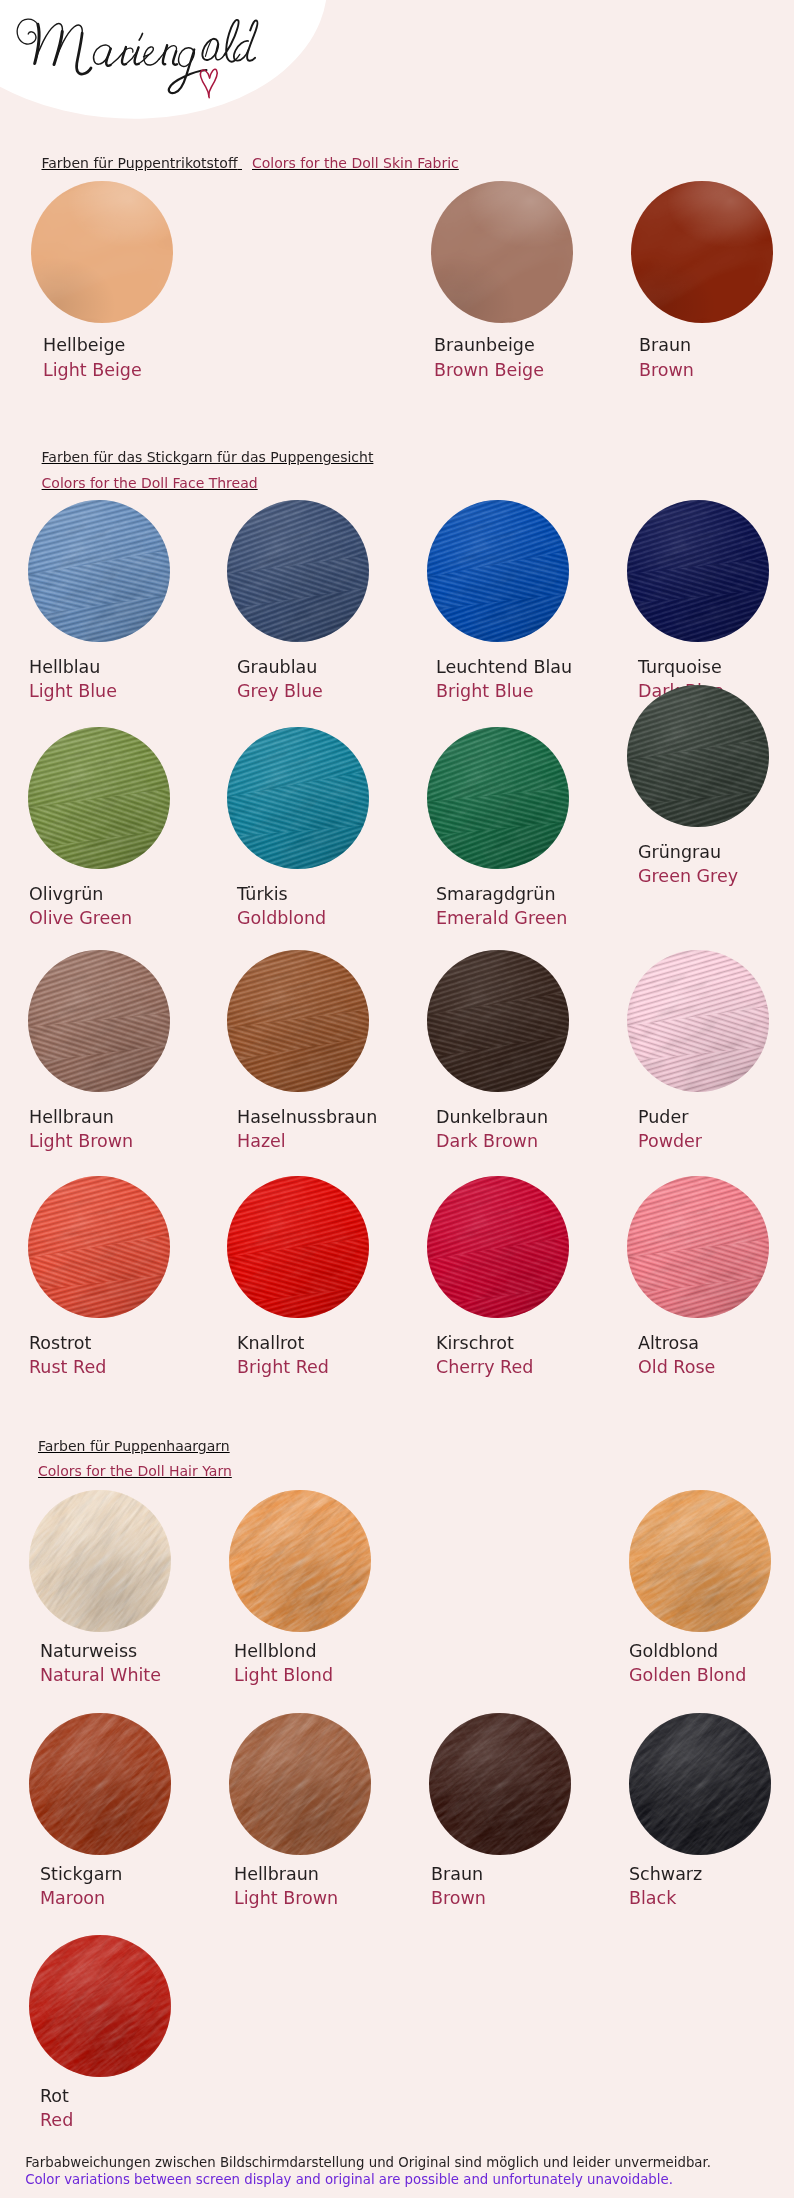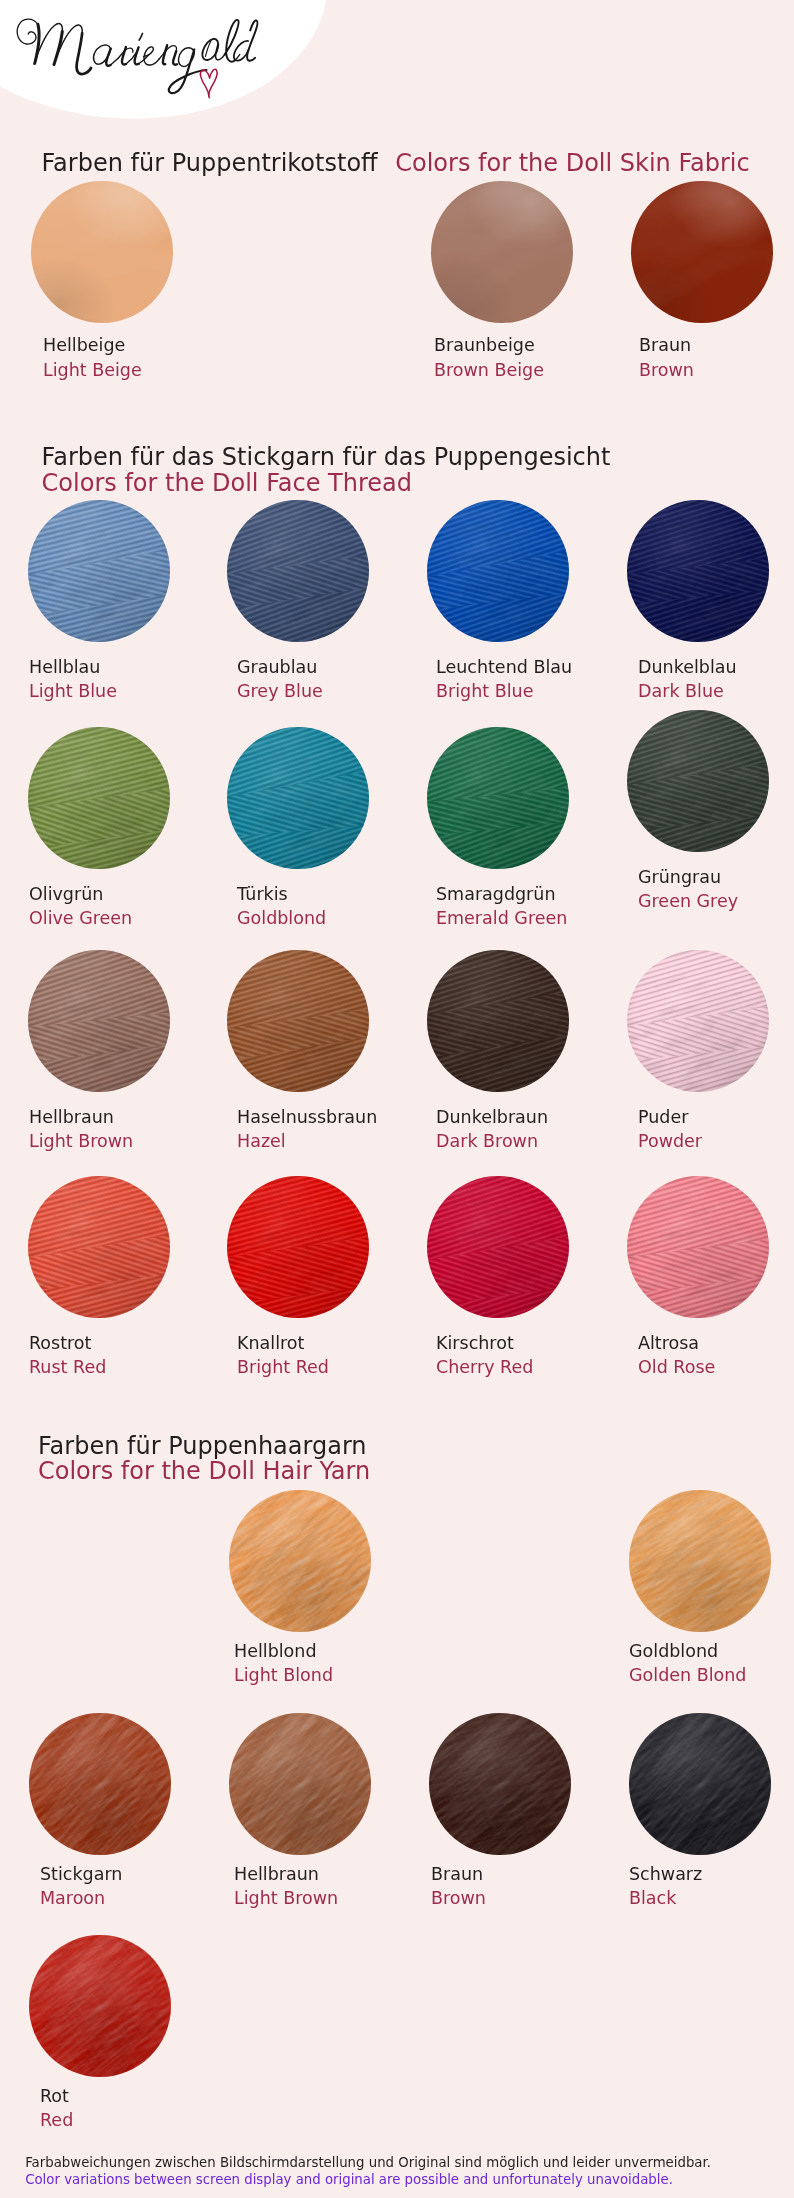--- a/index.html
+++ b/index.html
@@ -8,21 +8,21 @@
      font-family:"DejaVu Sans",sans-serif;overflow:hidden;}
 .page{position:relative;width:794px;height:2198px;background:#f9eeec;overflow:hidden;}
 
 
 .logo-blob{position:absolute;left:-91px;top:-171.7px;width:418.8px;height:290.2px;
            background:#ffffff;border-radius:50%;transform:rotate(5.67deg);}
 .logo-word{position:absolute;left:12px;top:4px;width:300px;height:104px;}
 .logo-word svg{display:block;}
 
 
-.sec-head{position:absolute;font-size:24px;line-height:25.2px;}
+.sec-head{position:absolute;font-size:14px;line-height:25.2px;text-decoration:underline;}
 .sec-head .de{color:#231f20;}
 .sec-head .en{color:#9d2b4f;}
 .sec-head.stack .en{display:block;}
 .sec-head.inline .en{margin-left:10px;}
 
 
 .sw{position:absolute;width:160px;text-align:right;}
 .disc{position:relative;width:142px;height:142px;border-radius:50%;overflow:hidden;}
 .sw .nde{position:absolute;font-size:17.5px;line-height:18px;
          color:#231f20;white-space:nowrap;}
@@ -307,21 +307,21 @@
           <path d="M0 -4H146V58L0 74Z" fill="url(#ta7)"></path>
           <path d="M0 74L146 58V89L0 104Z" fill="url(#tb7)"></path>
           <path d="M0 104L146 89V146H0Z" fill="url(#ta7)"></path>
           <g transform="rotate(-12 71 71)">
             <rect x="-60" y="-60" width="262" height="262" filter="url(#fyl)" opacity="0.12"></rect>
             <rect x="-60" y="-60" width="262" height="262" filter="url(#fyd)" opacity="0.18"></rect>
           </g>
         </svg>
         <div class="shade"></div>
       </div>
-    <div class="nde" style="left:11px;top:157.5px">Dunkelblau</div>
+    <div class="nde" style="left:11px;top:157.5px">Turquoise</div>
     <div class="nen" style="left:11px;top:182.1px">Dark Blue</div>
   </div>
   <div class="sw" style="left:28px;top:727px">
     <div class="disc thread">
         <div class="base" style="background:#779040"></div>
         <svg class="tex" width="142" height="142" viewBox="0 0 142 142">
           <defs>
             <pattern id="ta8" width="9.6" height="4.9" patternUnits="userSpaceOnUse" patternTransform="rotate(-14.4)">
               <path d="M0 1.2H9.6" stroke="rgba(255,255,255,0.169)" stroke-width="1.6"></path>
               <path d="M0 3.6H9.6" stroke="rgba(0,0,0,0.147)" stroke-width="1.5"></path>
@@ -397,21 +397,21 @@
           <g transform="rotate(-22 71 71)">
             <rect x="-60" y="-60" width="262" height="262" filter="url(#fyl)" opacity="0.17"></rect>
             <rect x="-60" y="-60" width="262" height="262" filter="url(#fyd)" opacity="0.21"></rect>
           </g>
         </svg>
         <div class="shade"></div>
       </div>
     <div class="nde" style="left:9px;top:157.5px">Smaragdgrün</div>
     <div class="nen" style="left:9px;top:182.1px">Emerald Green</div>
   </div>
-  <div class="sw" style="left:627px;top:710px">
+  <div class="sw" style="left:627px;top:685px">
     <div class="disc thread">
         <div class="base" style="background:#343e36"></div>
         <svg class="tex" width="142" height="142" viewBox="0 0 142 142">
           <defs>
             <pattern id="ta11" width="9.6" height="4.9" patternUnits="userSpaceOnUse" patternTransform="rotate(-17.3)">
               <path d="M0 1.2H9.6" stroke="rgba(255,255,255,0.119)" stroke-width="1.6"></path>
               <path d="M0 3.6H9.6" stroke="rgba(0,0,0,0.124)" stroke-width="1.5"></path>
               <path d="M0 .2H4.6" stroke="rgba(255,255,255,0.064)" stroke-width=".7"></path>
             </pattern>
             <pattern id="tb11" width="9.6" height="4.9" patternUnits="userSpaceOnUse" patternTransform="rotate(15.3)">
@@ -662,20 +662,48 @@
         </svg>
         <div class="shade"></div>
       </div>
     <div class="nde" style="left:11px;top:157.5px">Altrosa</div>
     <div class="nen" style="left:11px;top:182.1px">Old Rose</div>
   </div>
   <div class="sec-head stack" style="top:1434px;left:38px">
     <span class="de">Farben für Puppenhaargarn</span>
     <span class="en">Colors for the Doll Hair Yarn</span>
   </div>
+  <div class="sw" style="left:29px;top:1490px">
+    <div class="disc mohair">
+        <div class="base" style="background:#e9d2b6"></div>
+        <svg class="tex" width="142" height="142" viewBox="0 0 142 142">
+          <g transform="rotate(-48 71 71)">
+            <rect x="-70" y="-70" width="282" height="282" filter="url(#fzl)" opacity="0.59"></rect>
+          </g>
+          <g transform="rotate(-37 71 71)">
+            <rect x="-70" y="-70" width="282" height="282" filter="url(#fzl)" opacity="0.38"></rect>
+          </g>
+          <g transform="rotate(-56 71 71)">
+            <rect x="-70" y="-70" width="282" height="282" filter="url(#fzd)" opacity="0.25"></rect>
+          </g>
+          <g transform="rotate(55 71 71)">
+            <rect x="-70" y="-70" width="282" height="282" filter="url(#fzl)" opacity="0.12"></rect>
+          </g>
+          <g transform="rotate(-48 71 71)">
+            <rect x="-70" y="-70" width="282" height="282" filter="url(#fcl)" opacity="0.40"></rect>
+          </g>
+          <g transform="rotate(-40 71 71)">
+            <rect x="-70" y="-70" width="282" height="282" filter="url(#fcd)" opacity="0.27"></rect>
+          </g>
+        </svg>
+        <div class="shade"></div>
+      </div>
+    <div class="nde" style="left:11px;top:151.6px">Naturweiss</div>
+    <div class="nen" style="left:11px;top:176.2px">Natural White</div>
+  </div>
   <div class="sw" style="left:229px;top:1490px">
     <div class="disc mohair">
         <div class="base" style="background:#e78b3c"></div>
         <svg class="tex" width="142" height="142" viewBox="0 0 142 142">
           <g transform="rotate(-35 71 71)">
             <rect x="-70" y="-70" width="282" height="282" filter="url(#fzl)" opacity="0.52"></rect>
           </g>
           <g transform="rotate(-20 71 71)">
             <rect x="-70" y="-70" width="282" height="282" filter="url(#fzl)" opacity="0.30"></rect>
           </g>

